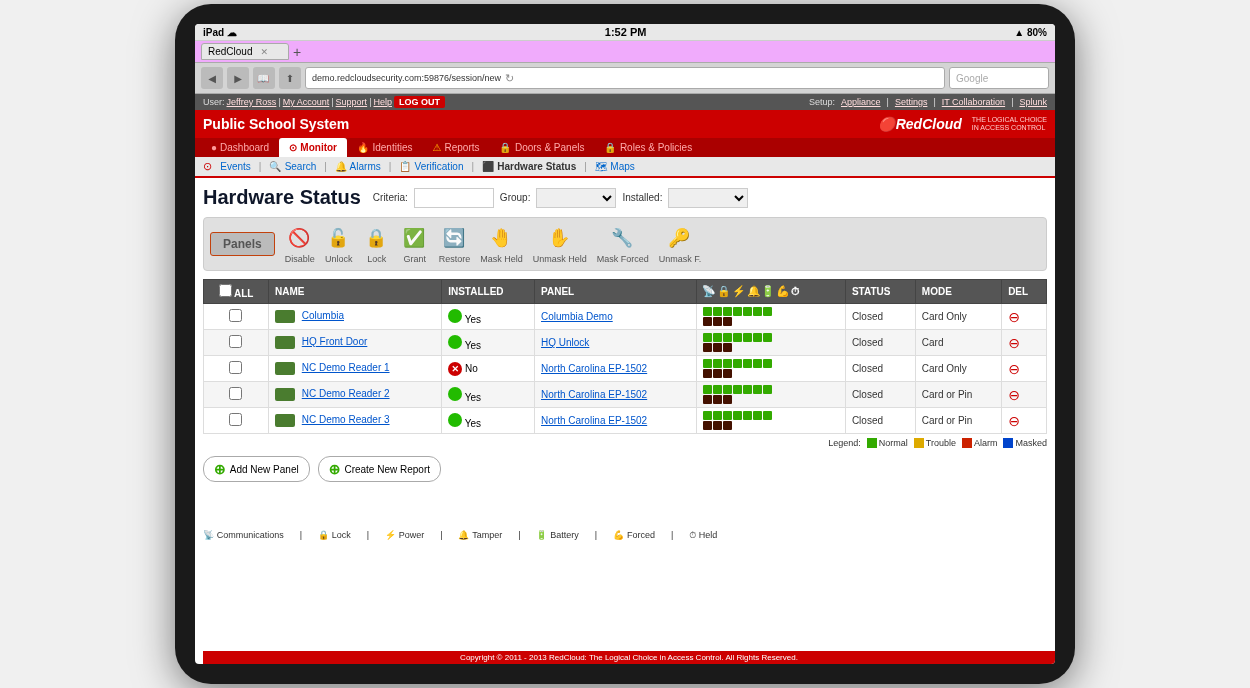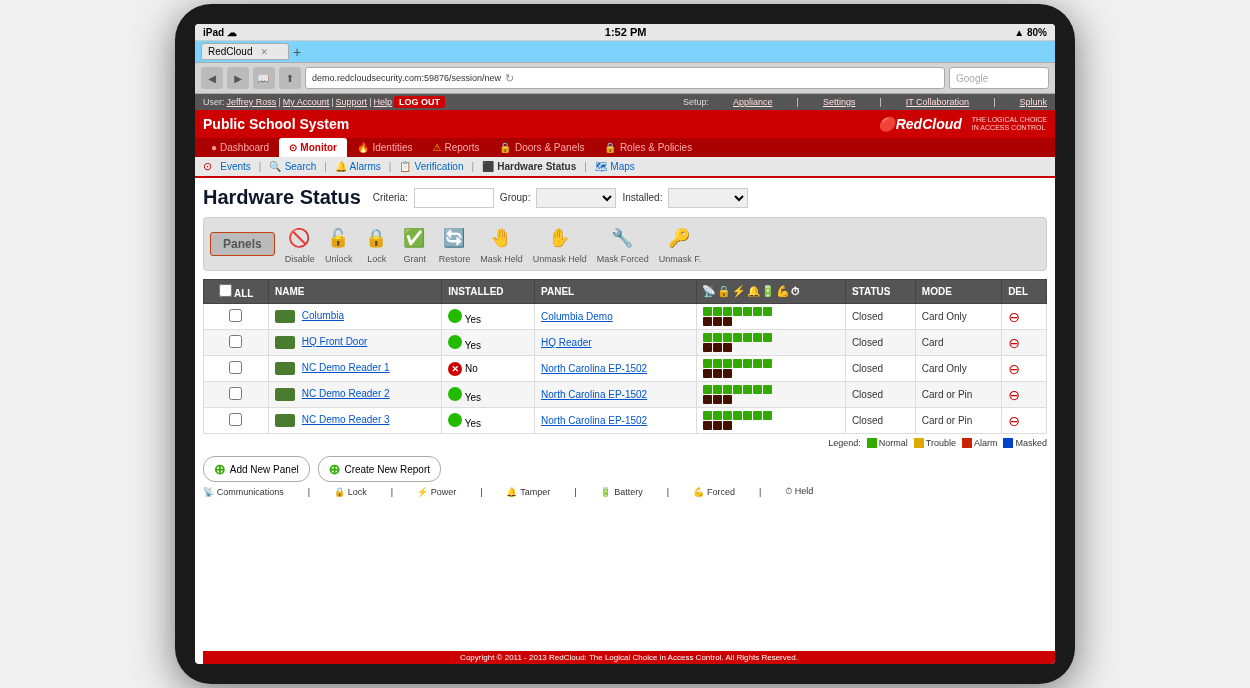--- a/index.html
+++ b/index.html
@@ -98,21 +98,21 @@
       color: #999;
       height: 22px;
       display: flex;
       align-items: center;
     }
 
     .tab-bar {
       display: flex;
       align-items: center;
       padding: 2px 6px;
-      background: #7dd3fc;
+      background: #f0abfc;
       border-bottom: 1px solid #aaa;
     }
 
     .browser-tab {
       background: #e8e8e8;
       border: 1px solid #aaa;
       border-radius: 3px 3px 0 0;
       padding: 2px 20px 2px 6px;
       font-size: 10px;
       display: flex; align-items: center; gap: 4px;
@@ -133,21 +133,21 @@
       background: #555;
       padding: 2px 8px;
       display: flex;
       align-items: center;
       justify-content: space-between;
       font-size: 9px;
       color: #ddd;
     }
 
     .user-bar-left { display: flex; align-items: center; gap: 2px; }
-    .user-bar-right { display: flex; align-items: flex-end; gap: 24px; }
+    .user-bar-right { display: flex; align-items: flex-end; gap: 6px; }
 
     .logout-btn {
       background: #cc0000;
       color: #fff;
       padding: 1px 5px;
       border-radius: 2px;
       font-size: 9px;
       font-weight: bold;
       cursor: pointer;
     }
@@ -443,26 +443,26 @@
       color: #fff;
       border-radius: 50%;
       width: 14px; height: 14px;
       display: inline-flex; align-items: center; justify-content: center;
       font-size: 9px;
       font-weight: bold;
     }
 
     .bottom-legend {
       display: flex;
-      gap: 24px;
+      gap: 16px;
       font-size: 9px;
       color: #333;
       padding: 4px 0;
-      align-items: center;
       flex-wrap: wrap;
+      margin-top: 44px;
     }
 
     .copyright-bar {
       background: #cc0000;
       color: #fff;
       font-size: 8px;
       padding: 2px 8px;
       text-align: center;
       margin-left: 8px;
     }
@@ -723,21 +723,21 @@
               </td>
               <td>
                 <span style="display:inline-block; width:20px; height:13px; background:#4a7c2f; border-radius:2px; margin-right:4px; vertical-align:middle;"></span>
                 <span class="link-text">HQ Front Door</span>
               </td>
               <td>
                 <span class="status-dot-green"></span>
                 Yes
               </td>
               <td>
-                <span class="link-text">HQ Reader</span>
+                <span class="link-text">HQ Unlock</span>
               </td>
               <td>
                 <div style="display:flex; gap:1px; flex-wrap:wrap; width:70px;">
                   <div class="mini-led led-green"></div>
                   <div class="mini-led led-green"></div>
                   <div class="mini-led led-green"></div>
                   <div class="mini-led led-green"></div>
                   <div class="mini-led led-green"></div>
                   <div class="mini-led led-green"></div>
                   <div class="mini-led led-green"></div>

